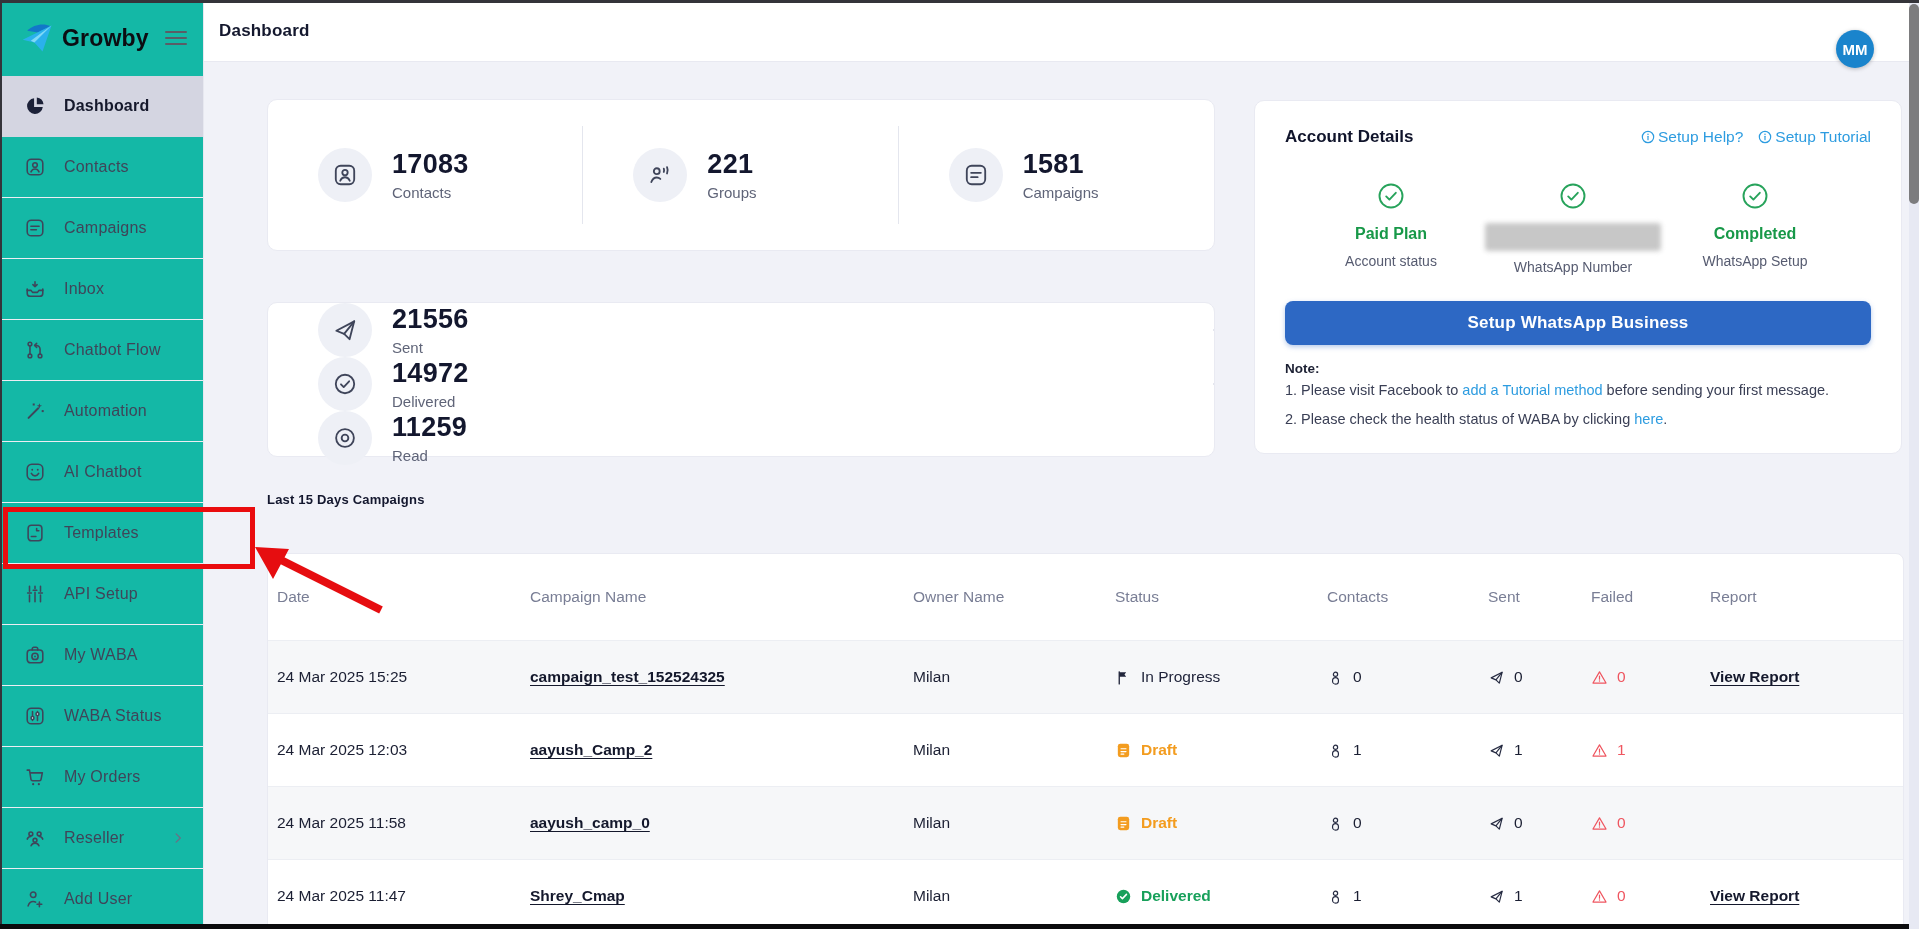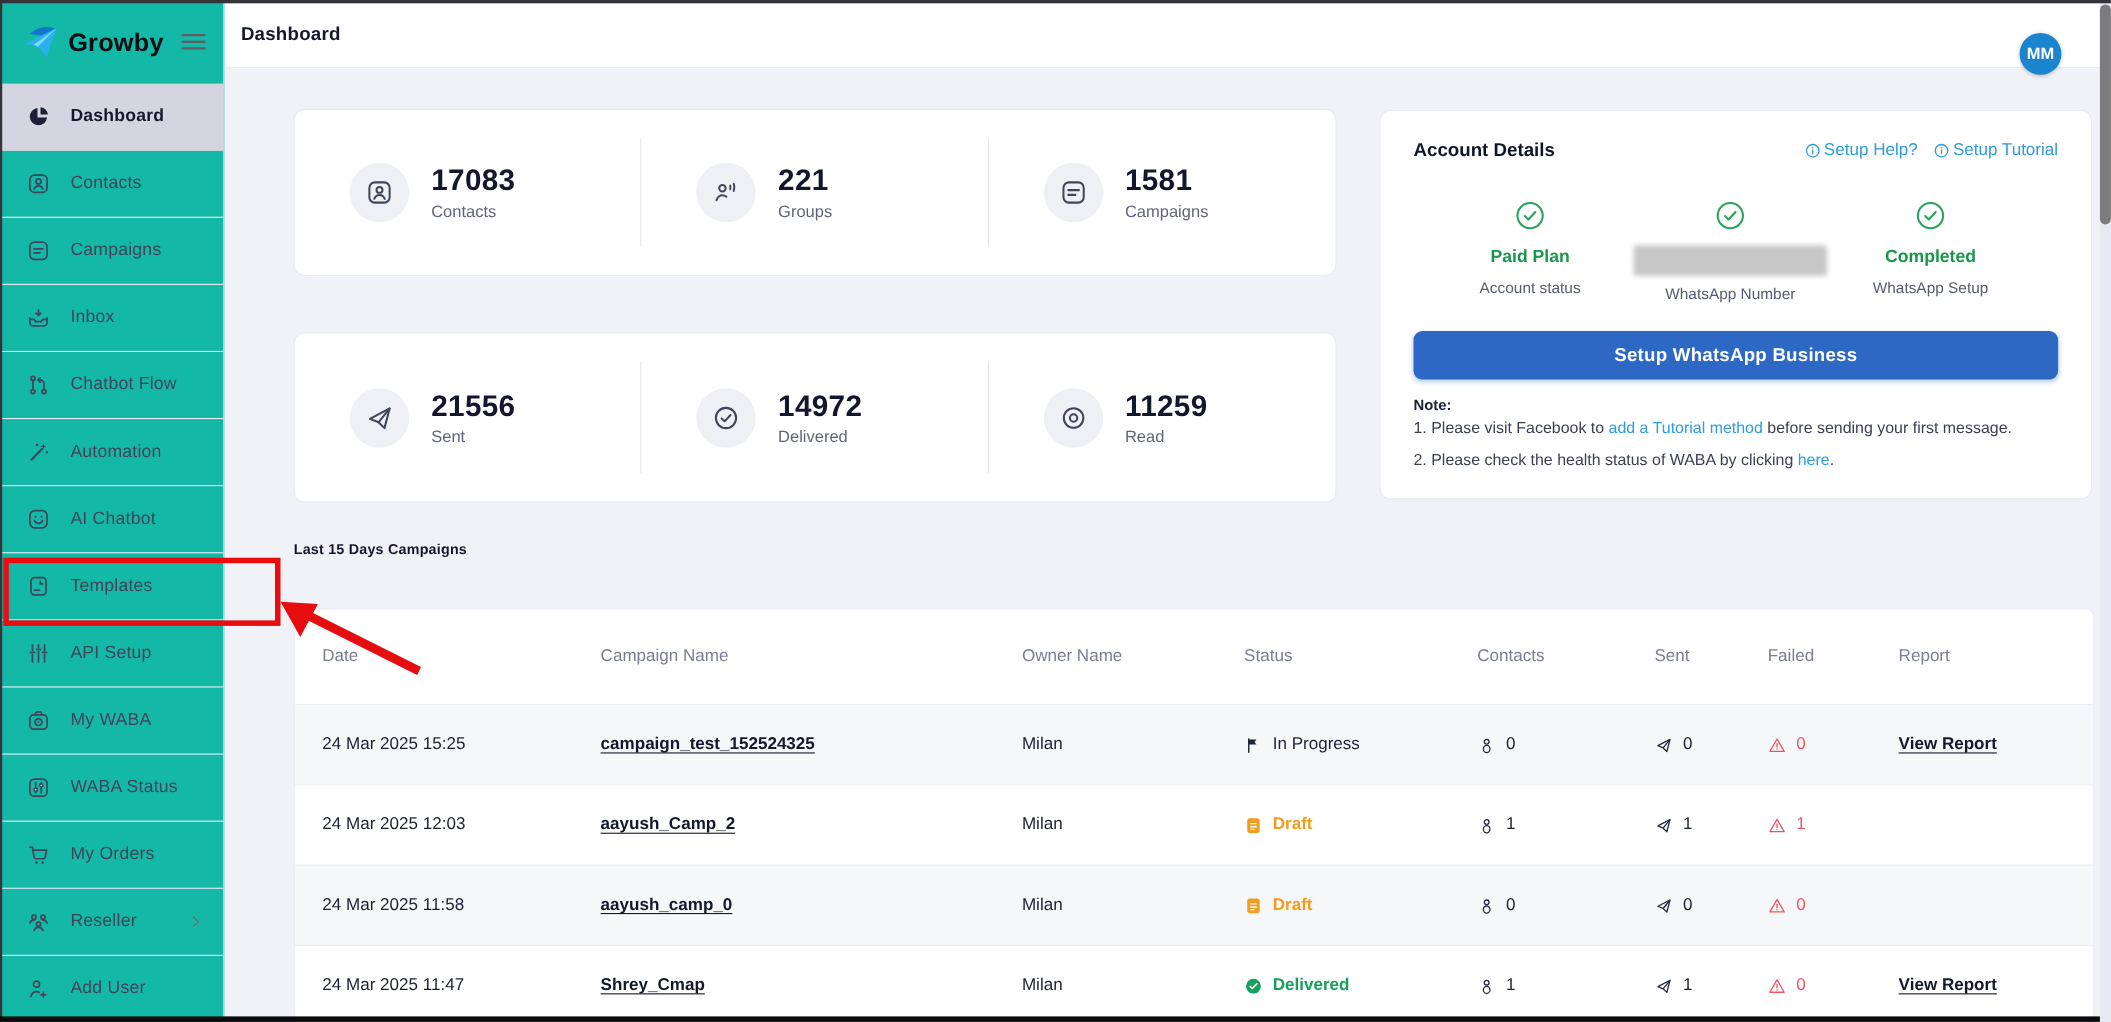--- a/index.html
+++ b/index.html
@@ -34,21 +34,21 @@
 
   
   .topbar { position:absolute; left:204px; top:0; width:1705px; height:62px; background:#ffffff; border-bottom:1px solid #e8e9f1; z-index:5; }
   .page-title { position:absolute; left:15px; top:50%; transform:translateY(-50%); font-size:17px; font-weight:700; color:#14182e; letter-spacing:.2px; }
   .avatar { position:absolute; left:1632px; top:12px; width:38px; height:38px; border-radius:50%; background:#1a84cc; color:#fff; font-size:15px; font-weight:700; display:flex; align-items:center; justify-content:center; box-shadow:0 1px 4px rgba(0,0,0,.25); cursor:pointer; }
 
   
   .card { position:absolute; background:#fff; border:1px solid #e9eaf2; border-radius:10px; }
   .stats-card { display:flex; }
   .stats-card-1 { left:267px; top:99px;  width:948px; height:152px; }
-  .stats-card-2 { left:267px; top:302px; width:948px; height:155px; }
+  .stats-card-2 { left:267px; top:302px; width:948px; height:155px;flex-direction:column; }
   .stat-sec { flex:1; position:relative; display:flex; align-items:center; gap:20px; padding-left:50px; }
   .stat-sec:not(:last-child)::after { content:""; position:absolute; right:0; top:26px; bottom:26px; width:1px; background:#e4e6ee; }
   .stat-icon-wrap { width:54px; height:54px; border-radius:50%; background:#eef0f6; display:flex; align-items:center; justify-content:center; flex:0 0 auto; }
   .stat-texts { display:flex; flex-direction:column; align-items:flex-start; }
   .stat-value { font-size:27px; font-weight:800; color:#13172e; letter-spacing:.3px; }
   .stat-label { font-size:15px; color:#5f6478; margin-top:4px; }
 
   
   .account-panel { left:1254px; top:100px; width:648px; height:354px; padding:26px 30px; }
   .acct-head { display:flex; align-items:center; }
@@ -62,21 +62,21 @@
   .acct-col.redacted .acct-value { width:176px; height:28px; border-radius:3px; background:#c7c7c7; filter:blur(2.5px); margin-top:12px; }
   .acct-label { margin-top:8px; font-size:14px; color:#565b70; }
   .setup-btn { display:block; width:100%; height:44px; margin-top:26px; background:#2d68c4; border:none; border-radius:8px; color:#fff; font-size:17px; font-weight:700; font-family:inherit; letter-spacing:.2px; cursor:pointer; box-shadow:0 2px 5px rgba(45,104,196,.35); }
   .note-title { margin-top:16px; font-size:13.5px; font-weight:700; color:#1c2033; }
   .note-line { font-size:14.5px; color:#3a3f55; line-height:29px; }
   .note-line a { color:#2d9ce0; text-decoration:none; cursor:pointer; }
 
   
   .section-heading { position:absolute; left:267px; top:492px; font-size:13px; font-weight:700; color:#13172e; letter-spacing:.2px; }
   .table-card { position:absolute; left:267px; top:553px; width:1637px; height:373px; background:#fff; border:1px solid #e9eaf2; border-radius:8px 8px 0 0; overflow:hidden; }
-  .trow { display:grid; grid-template-columns:253px 383px 202px 212px 161px 103px 119px 1fr; align-items:center; padding-left:25px; }
+  .trow { display:grid; grid-template-columns:253px 383px 202px 212px 161px 103px 119px 1fr; align-items:center; padding-left:9px; }
   .thead { height:86px; color:#797e95; font-size:15.5px; }
   .tbody .trow { height:73px; border-top:1px solid #eceef3; font-size:15.5px; color:#1b1f33; }
   .tbody .trow:nth-of-type(odd) { background:#f6f7f9; }
   .cell { display:flex; align-items:center; gap:9px; }
   a.camp-link, a.report-link { color:#14182c; font-weight:700; text-decoration:underline; text-underline-offset:3px; cursor:pointer; }
   a:empty { display:none; }
   .status-cell .sicon { display:none; width:17px; height:17px; }
   .status-cell.in-progress .flag-i   { display:inline-flex; }
   .status-cell.draft       .draft-i  { display:inline-flex; }
   .status-cell.delivered   .deliv-i  { display:inline-flex; }

